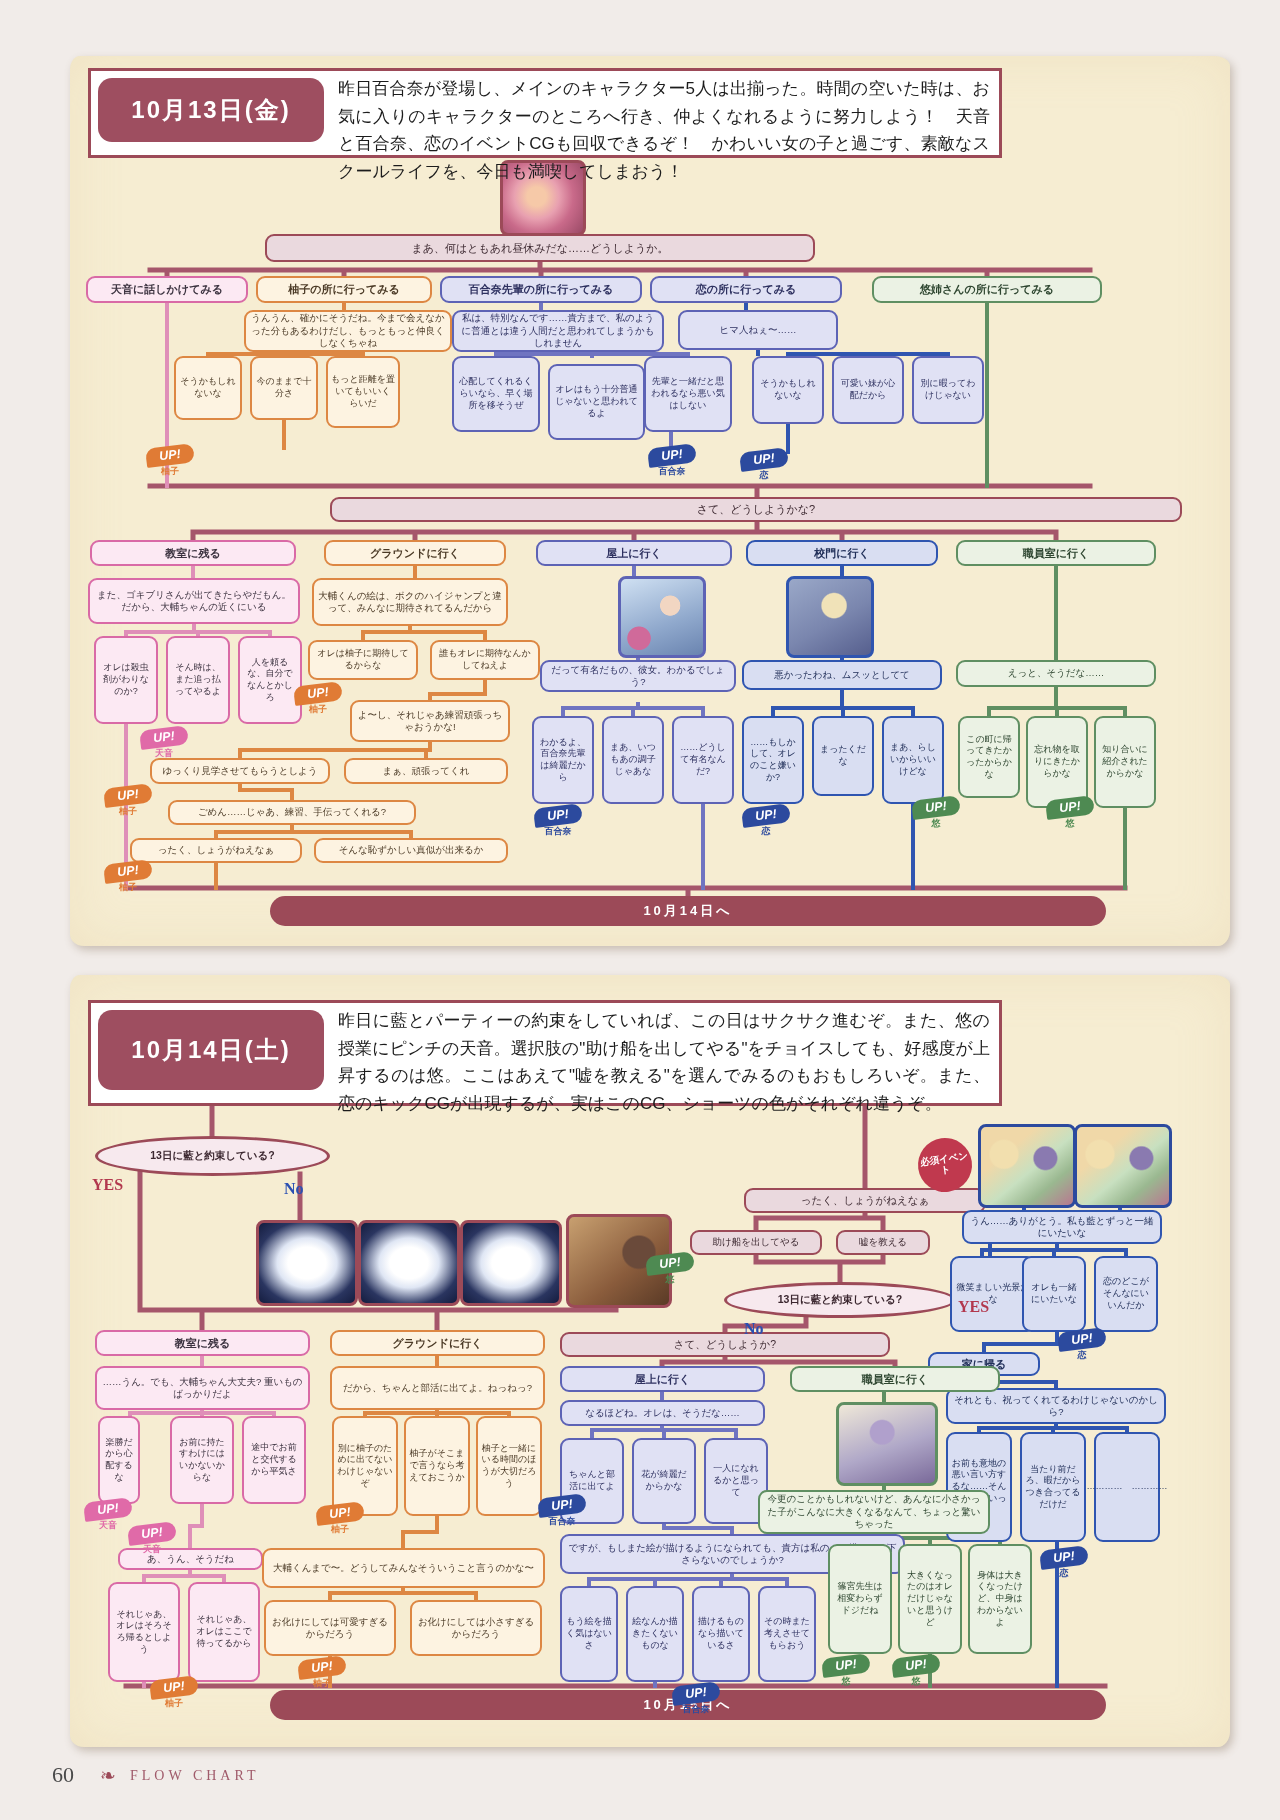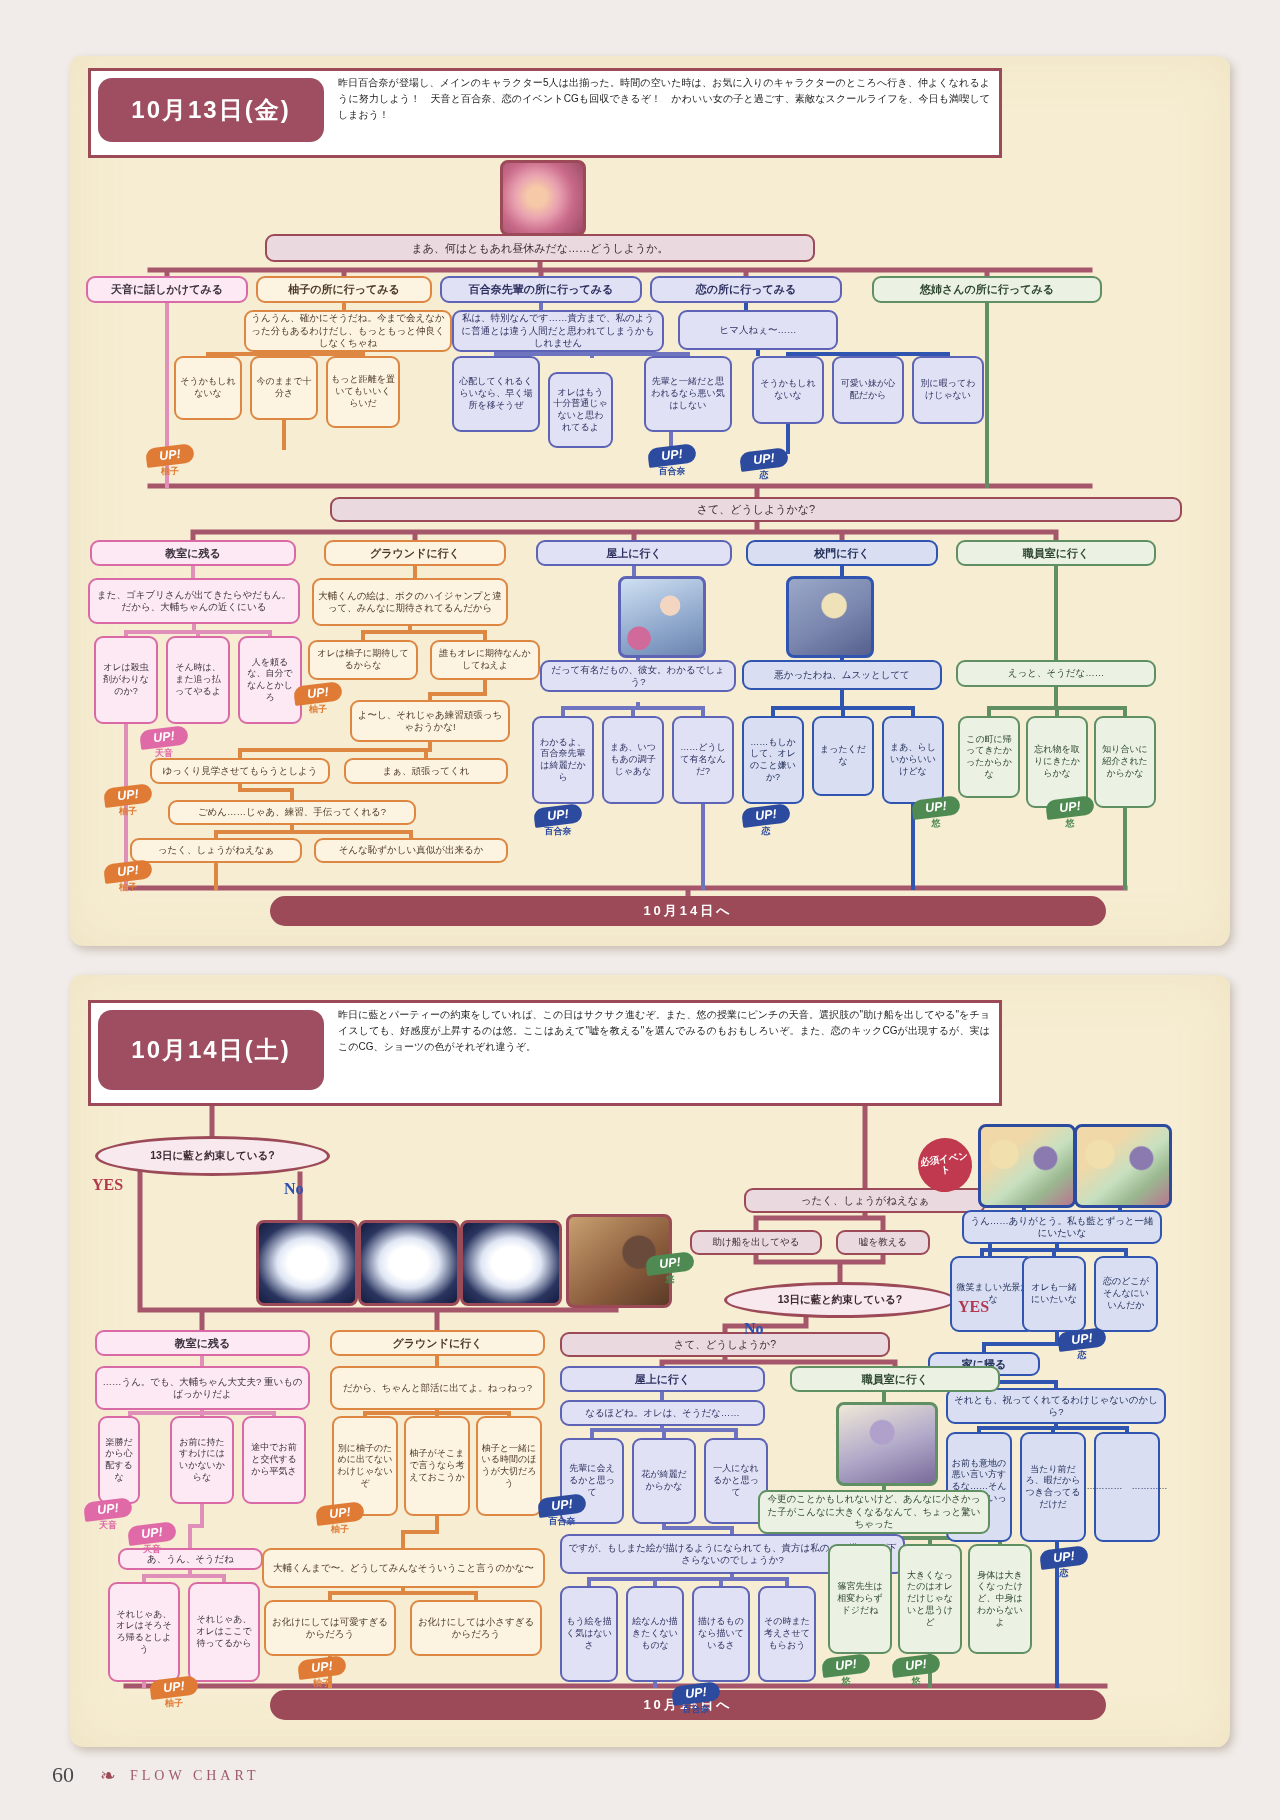--- a/index.html
+++ b/index.html
@@ -17,21 +17,21 @@
   .p{border-color:#d96aa6;background:#fce9f3;}
   .o{border-color:#dd8743;background:#fdf3e1;color:#4b3a26;}
   .l{border-color:#5d63b5;background:#e0e1f4;color:#2e3160;}
   .b{border-color:#2f55b0;background:#d9def2;color:#22305a;}
   .g{border-color:#5f8f62;background:#ebf2e4;color:#2e4630;}
   .q{border-color:#9c4a58;background:#ead9de;color:#3c2830;border-width:2.5px;}
   .oval{border-radius:50%;border-width:3px;font-weight:bold;}
   .hdrbox{position:absolute;z-index:2;background:#fff;border:3px solid #9c4a58;}
   .datebadge{position:absolute;z-index:3;background:#9e4e60;color:#fff;display:flex;align-items:center;
       justify-content:center;font-weight:bold;font-size:24px;letter-spacing:2px;border-radius:14px;}
-  .desc{position:absolute;z-index:3;font-size:10px;line-height:1.62;color:#1c1c1c;text-align:justify;}
+  .desc{position:absolute;z-index:3;font-size:17px;line-height:1.62;color:#1c1c1c;text-align:justify;}
   .thumb{position:absolute;z-index:2;border:3px solid #9c4a58;border-radius:8px;}
   .bar{position:absolute;z-index:2;background:#9c4a58;color:#fff;display:flex;align-items:center;
        justify-content:center;font-weight:bold;font-size:13px;letter-spacing:3px;border-radius:15px;}
   .up{position:absolute;z-index:4;width:48px;text-align:center;}
   .up .bub{display:block;font-weight:bold;font-style:italic;color:#fff;font-size:12.5px;
        border-radius:11px 11px 11px 2px;padding:2px 0 3px;transform:rotate(-7deg);}
   .up .who{display:block;font-size:9px;font-weight:bold;margin-top:0px;}
   .up-o .bub{background:#e07b35}.up-o .who{color:#e07b35}
   .up-p .bub{background:#e06aa8}.up-p .who{color:#e06aa8}
   .up-n .bub{background:#2c4a9e}.up-n .who{color:#2c4a9e}
@@ -125,21 +125,21 @@
 <div class="bx g h" style="left:872px;top:276px;width:230px;height:27px">悠姉さんの所に行ってみる</div>
 
 <div class="bx o" style="left:244px;top:310px;width:208px;height:42px">うんうん、確かにそうだね。今まで会えなかった分もあるわけだし、もっともっと仲良くしなくちゃね</div>
 <div class="bx l" style="left:452px;top:310px;width:212px;height:42px">私は、特別なんです……貴方まで、私のように普通とは違う人間だと思われてしまうかもしれません</div>
 <div class="bx l" style="left:678px;top:310px;width:160px;height:40px">ヒマ人ねぇ〜……</div>
 
 <div class="bx o s" style="left:174px;top:356px;width:68px;height:64px">そうかもしれないな</div>
 <div class="bx o s" style="left:250px;top:356px;width:68px;height:64px">今のままで十分さ</div>
 <div class="bx o s" style="left:326px;top:356px;width:74px;height:72px">もっと距離を置いてもいいくらいだ</div>
 <div class="bx l s" style="left:452px;top:356px;width:88px;height:76px">心配してくれるくらいなら、早く場所を移そうぜ</div>
-<div class="bx l s" style="left:548px;top:372px;width:65px;height:76px">オレはもう十分普通じゃないと思われてるよ</div>
+<div class="bx l s" style="left:548px;top:364px;width:97px;height:76px">オレはもう十分普通じゃないと思われてるよ</div>
 <div class="bx l s" style="left:644px;top:356px;width:88px;height:76px">先輩と一緒だと思われるなら悪い気はしない</div>
 <div class="bx l s" style="left:752px;top:356px;width:72px;height:68px">そうかもしれないな</div>
 <div class="bx l s" style="left:832px;top:356px;width:72px;height:68px">可愛い妹が心配だから</div>
 <div class="bx l s" style="left:912px;top:356px;width:72px;height:68px">別に暇ってわけじゃない</div>
 
 <div class="up up-o" style="left:146px;top:446px">
     <span class="bub">UP!</span>
     <span class="who">柚子</span>
   </div>
 <div class="up up-n" style="left:648px;top:446px">
@@ -306,21 +306,21 @@
   </div>
 <div class="bx o" style="left:262px;top:1548px;width:283px;height:40px">大輔くんまで〜。どうしてみんなそういうこと言うのかな〜</div>
 <div class="bx o" style="left:264px;top:1600px;width:132px;height:56px">お化けにしては可愛すぎるからだろう</div>
 <div class="bx o" style="left:410px;top:1600px;width:132px;height:56px">お化けにしては小さすぎるからだろう</div>
 <div class="up up-o" style="left:298px;top:1658px">
     <span class="bub">UP!</span>
     <span class="who">柚子</span>
   </div>
 
 <div class="bx l" style="left:560px;top:1400px;width:205px;height:26px">なるほどね。オレは、そうだな……</div>
-<div class="bx l s" style="left:560px;top:1438px;width:64px;height:86px">先輩に会えるかと思って</div>
+<div class="bx l s" style="left:560px;top:1438px;width:64px;height:86px">ちゃんと部活に出てよ</div>
 <div class="bx l s" style="left:632px;top:1438px;width:64px;height:86px">花が綺麗だからかな</div>
 <div class="bx l s" style="left:704px;top:1438px;width:64px;height:86px">一人になれるかと思って</div>
 <div class="up up-n" style="left:538px;top:1496px">
     <span class="bub">UP!</span>
     <span class="who">百合奈</span>
   </div>
 <div class="bx l" style="left:560px;top:1534px;width:345px;height:40px">ですが、もしまた絵が描けるようになられても、貴方は私の……描いては下さらないのでしょうか?</div>
 <div class="bx l s" style="left:560px;top:1586px;width:58px;height:96px">もう絵を描く気はないさ</div>
 <div class="bx l s" style="left:626px;top:1586px;width:58px;height:96px">絵なんか描きたくないものな</div>
 <div class="bx l s" style="left:692px;top:1586px;width:58px;height:96px">描けるものなら描いているさ</div>

